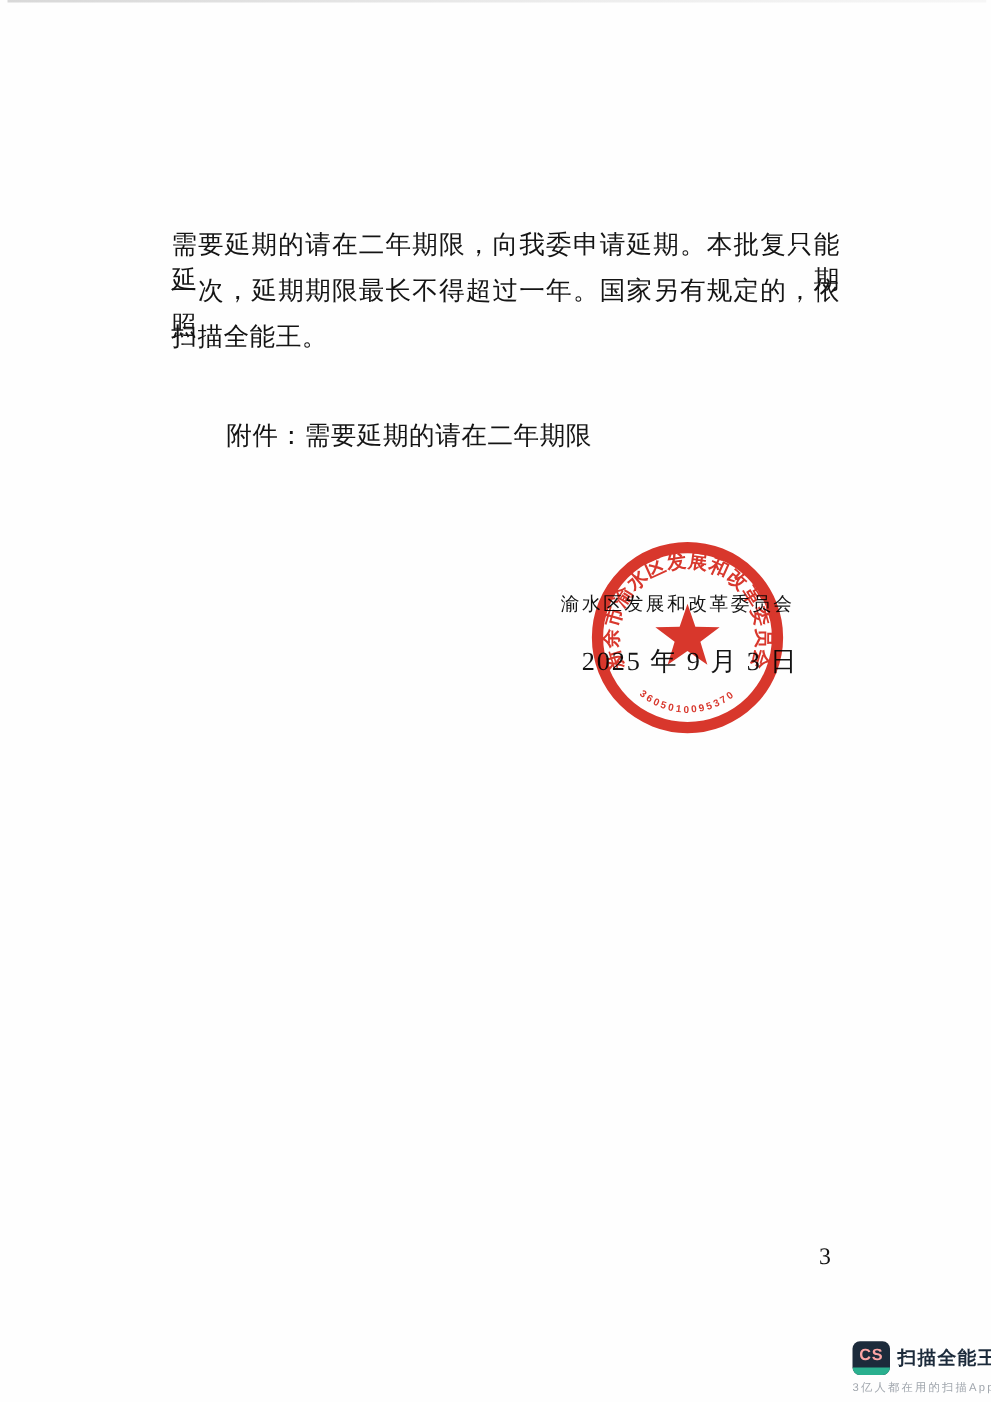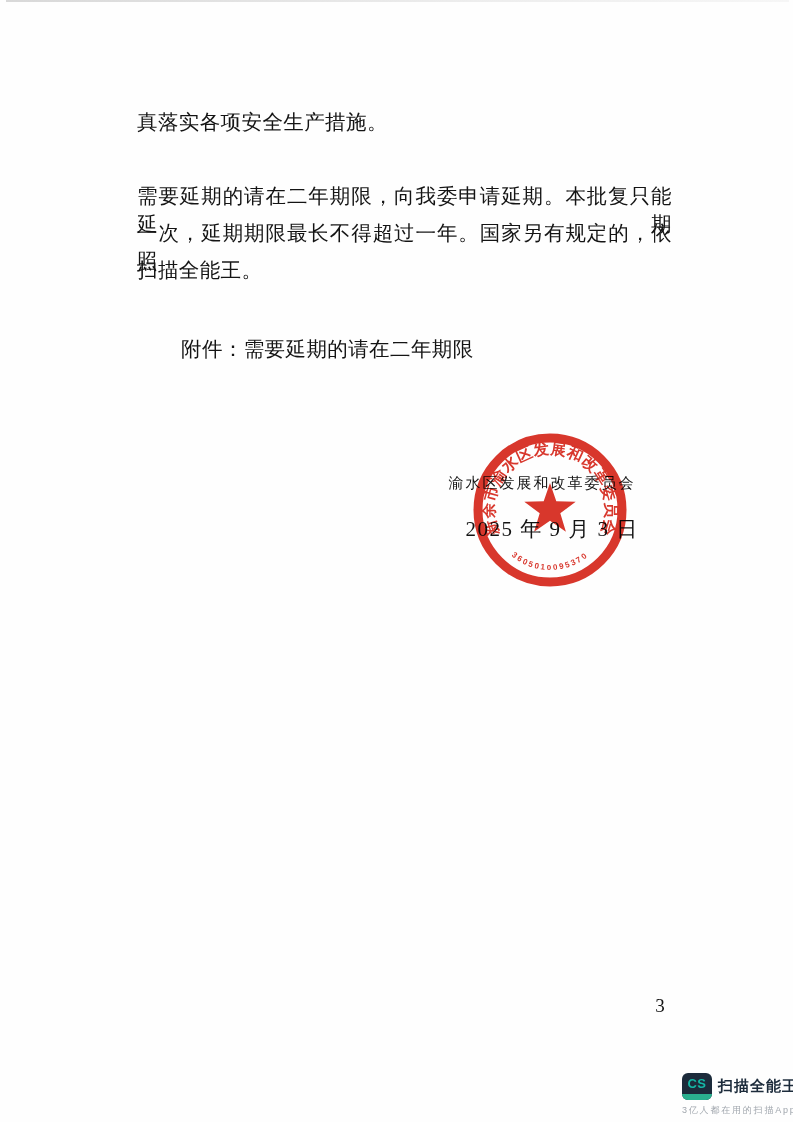--- a/index.html
+++ b/index.html
@@ -48,42 +48,41 @@
     position:absolute;left:682px;top:1073px;width:96px;
     font-family:"Liberation Sans","DejaVu Sans",sans-serif;
   }
   .wm-row{display:flex;align-items:center;gap:6px;}
   .wm-logo{
     position:relative;width:30px;height:27px;border-radius:6px;
     background:#1c2b3b;overflow:hidden;flex:0 0 auto;
   }
   .wm-logo-cs{
     position:absolute;top:1px;left:0;right:0;height:32px;
-    color:#14b8a6;font-weight:bold;font-size:13px;line-height:20px;
+    color:#fca5a5;font-weight:bold;font-size:13px;line-height:20px;
     text-align:center;letter-spacing:.5px;
   }
   .wm-logo-strip{
     position:absolute;left:0;right:0;bottom:0;height:6px;background:#2ab08f;
   }
   .wm-title{
     font-size:15px;font-weight:bold;color:#1c2b3b;letter-spacing:1px;white-space:nowrap;
   }
   .wm-sub{
     margin-top:4px;text-align:center;
     font-size:9px;color:#a0a6ad;letter-spacing:1.8px;white-space:nowrap;
   }
 </style>
 </head>
 <body>
 
 <div class="page">
 
   <div class="scan-edge"></div>
 
-  <div class="bodyline" style="left:137px;top:109px;">真落实各项安全生产措施。</div>
   <div class="bodyline just" style="left:137px;top:183px;width:535px;">需要延期的请在二年期限，向我委申请延期。本批复只能延期</div>
   <div class="bodyline just" style="left:137px;top:220px;width:535px;">一次，延期期限最长不得超过一年。国家另有规定的，依照</div>
   <div class="bodyline" style="left:137px;top:257px;">扫描全能王。</div>
   <div class="bodyline" style="left:181px;top:336px;">附件：需要延期的请在二年期限</div>
 
   <div class="sig-org">渝水区发展和改革委员会</div>
   <div class="sig-date">2025 年 9 月 3 日</div>
 
   <svg class="seal" viewBox="0 0 164 164" aria-hidden="true">
     <circle cx="82" cy="82" r="72" fill="none" stroke="#d6271c" stroke-width="9"></circle>

